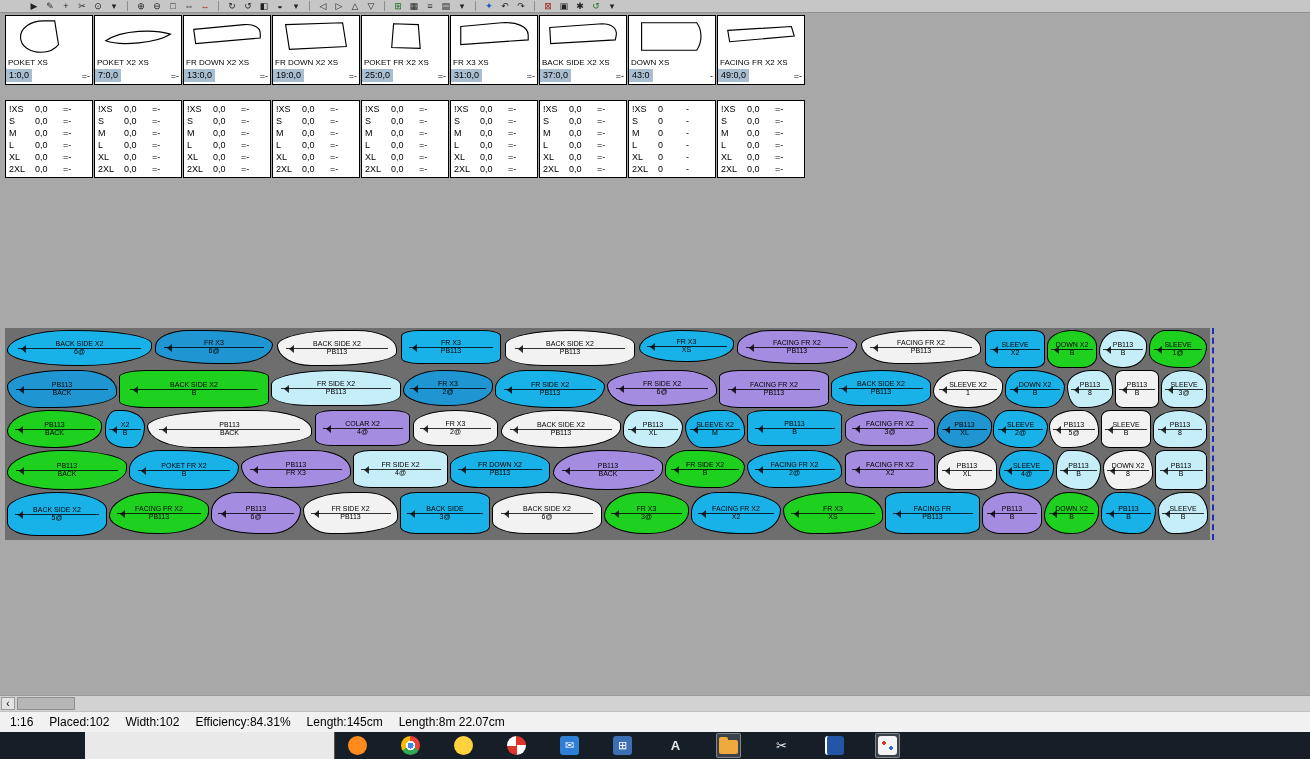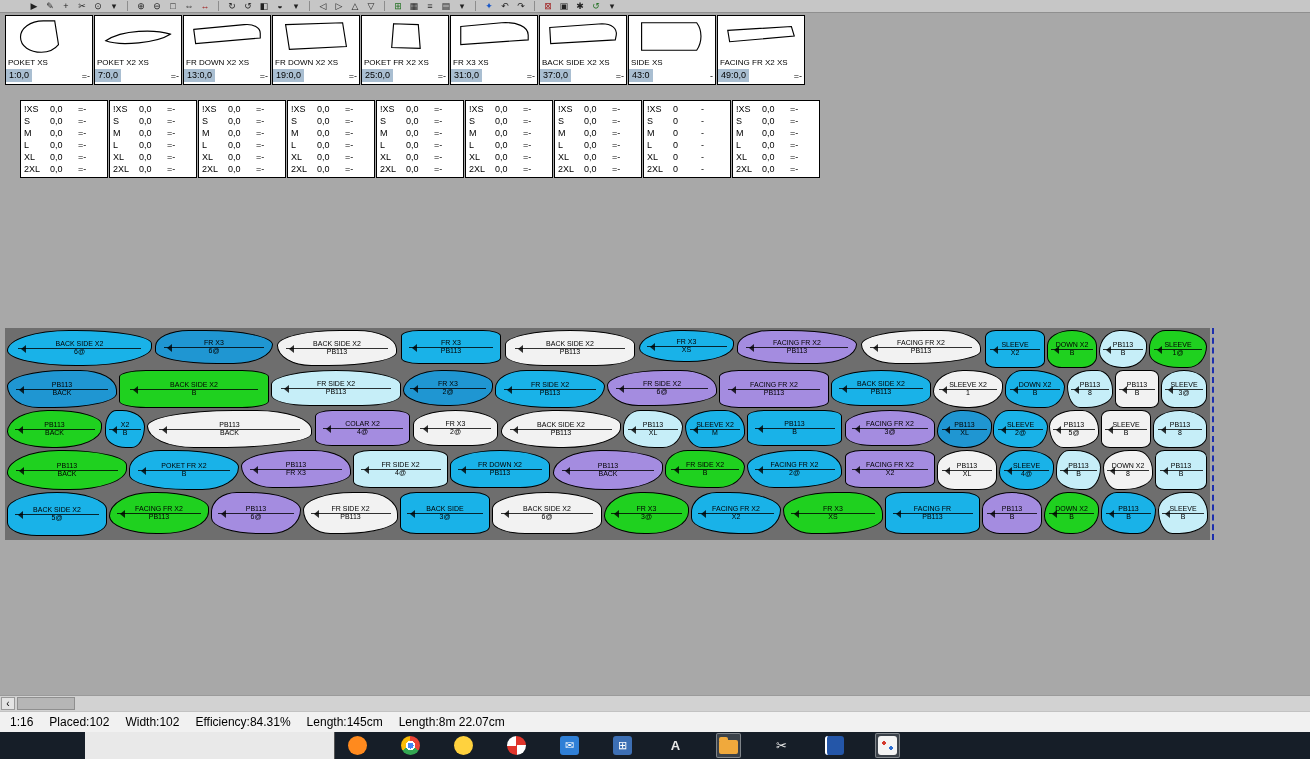--- a/index.html
+++ b/index.html
@@ -23,21 +23,21 @@
           display:flex; flex-direction:column; }
   .card-shape { height:42px; display:flex; align-items:center; justify-content:center; }
   .card-shape svg { width:78px; height:38px; }
   .card-label { font-size:8px; line-height:10px; padding-left:2px; height:11px;
                 white-space:nowrap; overflow:hidden; }
   .card-bar { display:flex; justify-content:space-between; align-items:center;
               font-size:9px; height:13px; }
   .card-counter { background:#a9bed1; padding:0 3px; height:13px; line-height:13px; }
   .card-suffix { padding-right:2px; }
   
-  .tables-row { position:absolute; left:20px; top:100px; display:flex; }
+  .tables-row { position:absolute; left:5px; top:100px; display:flex; }
   .size-table { width:88px; height:78px; background:#fff; border:1px solid #000; margin-right:1px;
                 font-size:9px; padding:2px 3px; }
   .size-row { display:flex; height:12px; line-height:12px; }
   .size-row .sz  { width:26px; }
   .size-row .qty { width:28px; }
   .size-row .mk  { flex:1; }
   
   .marker { position:absolute; left:5px; top:328px; width:1205px; height:212px;
             background:#6e6e6e; overflow:hidden; }
   .piece { position:absolute; border:1px solid #000; display:flex; flex-direction:column;
@@ -222,21 +222,21 @@
           <span class="card-counter">37:0,0</span>
           <span class="card-suffix">=-</span>
         </div>
       </div>
       <div class="card">
         <div class="card-shape">
           <svg viewBox="0 0 80 40">
             <path d="M8,5 L66,5 C72,13 72,25 66,34 L8,34 Z" fill="#ffffff" stroke="#000" stroke-width="1.2"></path>
           </svg>
         </div>
-        <div class="card-label">SIDE XS</div>
+        <div class="card-label">DOWN XS</div>
         <div class="card-bar">
           <span class="card-counter">43:0</span>
           <span class="card-suffix">-</span>
         </div>
       </div>
       <div class="card">
         <div class="card-shape">
           <svg viewBox="0 0 80 40">
             <path d="M5,13 L72,9 L75,19 L7,25 Z" fill="#ffffff" stroke="#000" stroke-width="1.2"></path>
           </svg>

